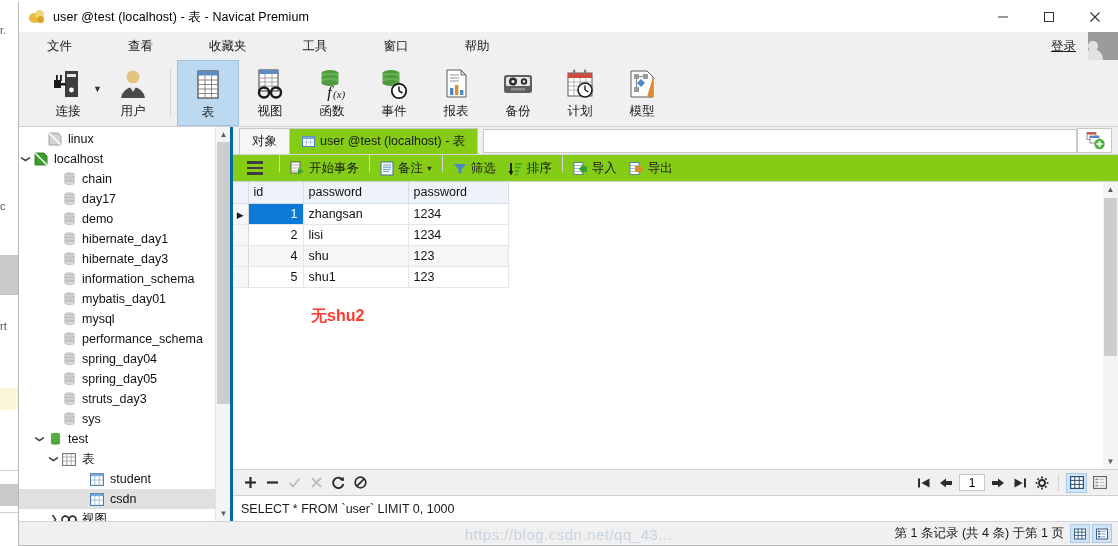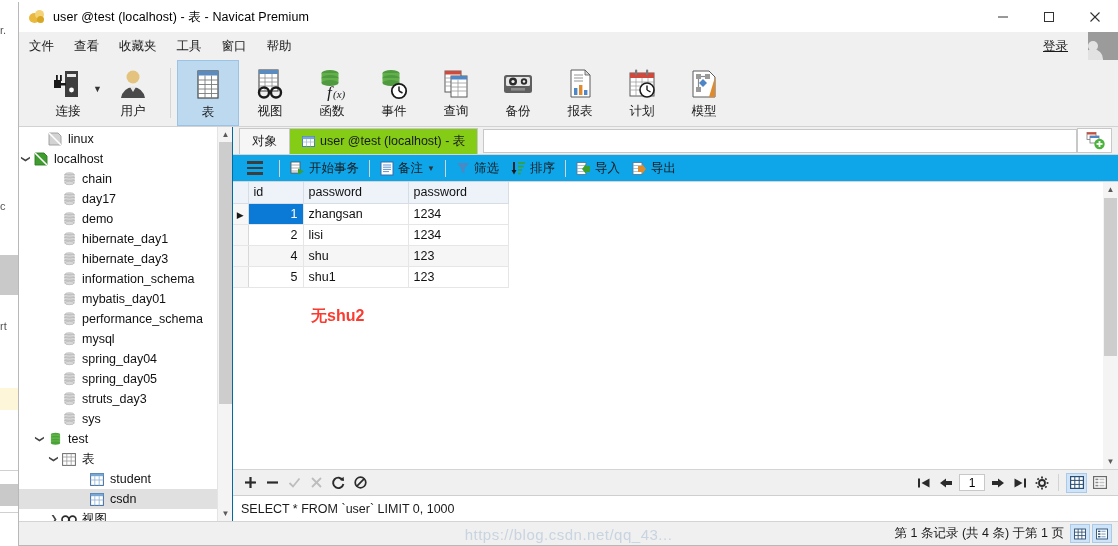--- a/index.html
+++ b/index.html
@@ -55,30 +55,30 @@
     font-size: 13px; color:#333; cursor: default;
   }
   .winbtn svg { display:block; }
 
   
   #menubar {
     height: 28px; background:#f0f0f0; display:flex; align-items:center;
     flex: 0 0 28px; position: relative;
   }
   .menu-item {
-    padding: 0 10px; font-size: 12.5px; color:#1a1a1a; height:28px;
+    padding: 0 28px; font-size: 12.5px; color:#1a1a1a; height:28px;
     display:flex; align-items:center; cursor: default;
   }
   #login-area {
     margin-left:auto; display:flex; align-items:center; height:28px;
     padding-right:0px;
   }
   #login-link {
     font-size: 12.5px; color:#1a1a1a; text-decoration: underline;
-    margin-right: 20px; cursor: pointer;
+    margin-right: 12px; cursor: pointer;
   }
   #avatar {
     width:30px; height:28px; background:#9b9b9b;
     display:flex; align-items:flex-end; justify-content:center; overflow:hidden;
   }
   #avatar .head { width:10px;height:10px;border-radius:50%;background:#e2e2e2;
      position:relative; top:-9px; }
   #avatar .body { width:20px;height:11px;border-radius:10px 10px 0 0;background:#e2e2e2;
      position:relative; left:-15px; top:0px;}
 
@@ -97,21 +97,21 @@
   .tb-sep { width:1px; background:#d6d6d6; margin:8px 6px; }
   .tb-caret { display:flex; align-items:flex-start; padding-top:24px; margin-left:-6px;
      font-size:9px; color:#333; }
 
   
   #body { flex:1 1 auto; display:flex; min-height:0; }
 
   
   #sidebar {
     width: 214px; flex:0 0 214px; background:#ffffff;
-    border-right:1px solid #0369a1; position:relative; overflow:hidden;
+    border-right:3px solid #0369a1; position:relative; overflow:hidden;
     display:flex; flex-direction:column;
   }
   #tree { flex:1 1 auto; padding-top:2px; overflow:hidden; position:relative; }
   .node {
     height:20px; display:flex; align-items:center; font-size:12.5px; color:#111;
     white-space:nowrap; cursor:default; padding-right:4px;
   }
   .node.selected { background:#e0e0e0; }
   .twisty { width:14px; flex:0 0 14px; display:flex; align-items:center; justify-content:center;
     font-size:9px; color:#444; }
@@ -147,22 +147,23 @@
   #tab-search input {
     border:none; outline:none; flex:1; font-size:12px; font-family:inherit; background:transparent;
   }
   #new-obj-btn {
     width:35px; height:25px; background:#ffffff; border:1px solid #c8c8c8;
     display:flex; align-items:center; justify-content:center; margin-bottom:1px; cursor:default;
   }
 
   
   #gridtoolbar {
-    height:27px; flex:0 0 27px; background:#0ea5e9; display:flex; align-items:center;
+    height:27px; flex:0 0 27px; background:#84cc16; display:flex; 
     border-top:1px solid #d4d4d4;
+    font-family:Liberation Mono, monospace;
   }
   .gt-btn { display:flex; align-items:center; height:27px; padding:0 6px; font-size:12.5px; cursor:default; color:#1a1a1a;}
   .gt-btn .gi { margin-right:4px; display:flex; }
   .gt-sep { width:1px; height:17px; background:#d3d3d3; margin:0 4px; }
   .gt-caret { font-size:8px; color:#333; margin-left:4px; }
   #hamburger { display:flex; flex-direction:column; justify-content:center; gap:3px; padding:0 12px 0 14px; cursor:default; }
   #hamburger i { display:block; width:16px; height:2.5px; background:#3d3d3d; }
 
   
   #gridarea { flex:1 1 auto; position:relative; background:#ffffff; min-height:0; overflow:hidden;
@@ -379,68 +380,50 @@
           <rect x="4.5" y="11" width="17" height="5" fill="#62b04c"></rect>
           <ellipse cx="13" cy="16" rx="8.5" ry="3" fill="#4f9a3e"></ellipse>
           <circle cx="21" cy="24" r="7.2" fill="#ffffff" stroke="#1a1a1a" stroke-width="1.8"></circle>
           <line x1="21" y1="19.5" x2="21" y2="24" stroke="#1a1a1a" stroke-width="1.5"></line>
           <line x1="21" y1="24" x2="24.5" y2="26" stroke="#1a1a1a" stroke-width="1.5"></line>
         </svg>
       </div>
       <div class="tb-lab">事件</div>
     </div>
 
-    <div class="tb-btn">
-      <div class="tb-ico">
-        <svg width="32" height="34" viewBox="0 0 32 34">
-          <rect x="5" y="4" width="16" height="21" fill="#ffffff" stroke="#5a5a5a" stroke-width="1"></rect>
-          <rect x="5" y="4" width="16" height="3.5" fill="#d0493b"></rect>
-          <line x1="5" y1="11" x2="21" y2="11" stroke="#9a9a9a" stroke-width=".8"></line>
-          <line x1="5" y1="15" x2="21" y2="15" stroke="#9a9a9a" stroke-width=".8"></line>
-          <line x1="5" y1="19" x2="21" y2="19" stroke="#9a9a9a" stroke-width=".8"></line>
-          <rect x="11" y="9" width="16" height="21" fill="#ffffff" stroke="#5a5a5a" stroke-width="1"></rect>
-          <rect x="11" y="9" width="16" height="3.5" fill="#4f86c6"></rect>
-          <line x1="11" y1="16" x2="27" y2="16" stroke="#9a9a9a" stroke-width=".8"></line>
-          <line x1="11" y1="20" x2="27" y2="20" stroke="#9a9a9a" stroke-width=".8"></line>
-          <line x1="11" y1="24" x2="27" y2="24" stroke="#9a9a9a" stroke-width=".8"></line>
-          <line x1="18" y1="12.5" x2="18" y2="30" stroke="#9a9a9a" stroke-width=".8"></line>
-        </svg>
-      </div>
-      <div class="tb-lab">查询</div>
-    </div>
-
-    <div class="tb-btn">
-      <div class="tb-ico">
-        <svg width="34" height="34" viewBox="0 0 34 34">
-          <rect x="3" y="8" width="28" height="18" rx="2.5" fill="#5f5f5f"></rect>
-          <rect x="5" y="10" width="24" height="9" rx="1.5" fill="#e6e6e6"></rect>
-          <circle cx="12" cy="14.5" r="4" fill="#2b2b2b"></circle>
-          <circle cx="12" cy="14.5" r="1.6" fill="#f2f2f2"></circle>
-          <circle cx="23" cy="14.5" r="3.2" fill="#2b2b2b"></circle>
-          <circle cx="23" cy="14.5" r="1.3" fill="#f2f2f2"></circle>
-          <rect x="10" y="21" width="14" height="2.6" fill="#8c8c8c"></rect>
-        </svg>
-      </div>
-      <div class="tb-lab">备份</div>
-    </div>
 
     <div class="tb-btn">
       <div class="tb-ico">
         <svg width="32" height="34" viewBox="0 0 32 34">
           <path d="M7 3 h14 l5 5 v22 h-19 z" fill="#ffffff" stroke="#5a5a5a" stroke-width="1"></path>
           <path d="M21 3 v5 h5 z" fill="#d5d5d5" stroke="#5a5a5a" stroke-width=".8"></path>
           <line x1="10" y1="8" x2="19" y2="8" stroke="#7a7a7a" stroke-width=".8"></line>
           <line x1="10" y1="11" x2="19" y2="11" stroke="#7a7a7a" stroke-width=".8"></line>
           <line x1="10" y1="14" x2="19" y2="14" stroke="#7a7a7a" stroke-width=".8"></line>
           <rect x="10" y="21" width="3.4" height="7" fill="#4f86c6"></rect>
           <rect x="15" y="18" width="3.4" height="10" fill="#e08a2e"></rect>
           <rect x="20" y="23" width="3.4" height="5" fill="#4f86c6"></rect>
         </svg>
       </div>
       <div class="tb-lab">报表</div>
+    </div>
+
+    <div class="tb-btn">
+      <div class="tb-ico">
+        <svg width="34" height="34" viewBox="0 0 34 34">
+          <rect x="3" y="8" width="28" height="18" rx="2.5" fill="#5f5f5f"></rect>
+          <rect x="5" y="10" width="24" height="9" rx="1.5" fill="#e6e6e6"></rect>
+          <circle cx="12" cy="14.5" r="4" fill="#2b2b2b"></circle>
+          <circle cx="12" cy="14.5" r="1.6" fill="#f2f2f2"></circle>
+          <circle cx="23" cy="14.5" r="3.2" fill="#2b2b2b"></circle>
+          <circle cx="23" cy="14.5" r="1.3" fill="#f2f2f2"></circle>
+          <rect x="10" y="21" width="14" height="2.6" fill="#8c8c8c"></rect>
+        </svg>
+      </div>
+      <div class="tb-lab">备份</div>
     </div>
 
     <div class="tb-btn">
       <div class="tb-ico">
         <svg width="32" height="34" viewBox="0 0 32 34">
           <rect x="4" y="6" width="24" height="23" fill="#ffffff" stroke="#5a5a5a" stroke-width="1"></rect>
           <rect x="4" y="6" width="24" height="5" fill="#d0493b"></rect>
           <rect x="9" y="2.5" width="2.2" height="6" rx="1" fill="#7a7a7a"></rect>
           <rect x="20" y="2.5" width="2.2" height="6" rx="1" fill="#7a7a7a"></rect>
           <g stroke="#9a9a9a" stroke-width=".7">
@@ -621,37 +604,37 @@
               <svg width="13" height="14" viewBox="0 0 13 14">
                 <ellipse cx="6.5" cy="2.4" rx="4.6" ry="1.7" fill="#d8d8d8" stroke="#b4b4b4" stroke-width=".7"></ellipse>
                 <rect x="1.9" y="2.4" width="9.2" height="3" fill="#e4e4e4" stroke="#b4b4b4" stroke-width=".7"></rect>
                 <ellipse cx="6.5" cy="5.4" rx="4.6" ry="1.7" fill="#d8d8d8" stroke="#b4b4b4" stroke-width=".7"></ellipse>
                 <rect x="1.9" y="5.4" width="9.2" height="3" fill="#e4e4e4" stroke="#b4b4b4" stroke-width=".7"></rect>
                 <ellipse cx="6.5" cy="8.4" rx="4.6" ry="1.7" fill="#d8d8d8" stroke="#b4b4b4" stroke-width=".7"></ellipse>
                 <rect x="1.9" y="8.4" width="9.2" height="2.6" fill="#e4e4e4" stroke="#b4b4b4" stroke-width=".7"></rect>
                 <ellipse cx="6.5" cy="11" rx="4.6" ry="1.7" fill="#d8d8d8" stroke="#b4b4b4" stroke-width=".7"></ellipse>
               </svg>
             </span>
+            <span>mysql</span>
+          </div>
+          <div class="node">
+            <span style="width: 28px; flex: 0 0 28px;"></span>
+            <span class="twisty"></span>
+            <span class="n-ico">
+              <svg width="13" height="14" viewBox="0 0 13 14">
+                <ellipse cx="6.5" cy="2.4" rx="4.6" ry="1.7" fill="#d8d8d8" stroke="#b4b4b4" stroke-width=".7"></ellipse>
+                <rect x="1.9" y="2.4" width="9.2" height="3" fill="#e4e4e4" stroke="#b4b4b4" stroke-width=".7"></rect>
+                <ellipse cx="6.5" cy="5.4" rx="4.6" ry="1.7" fill="#d8d8d8" stroke="#b4b4b4" stroke-width=".7"></ellipse>
+                <rect x="1.9" y="5.4" width="9.2" height="3" fill="#e4e4e4" stroke="#b4b4b4" stroke-width=".7"></rect>
+                <ellipse cx="6.5" cy="8.4" rx="4.6" ry="1.7" fill="#d8d8d8" stroke="#b4b4b4" stroke-width=".7"></ellipse>
+                <rect x="1.9" y="8.4" width="9.2" height="2.6" fill="#e4e4e4" stroke="#b4b4b4" stroke-width=".7"></rect>
+                <ellipse cx="6.5" cy="11" rx="4.6" ry="1.7" fill="#d8d8d8" stroke="#b4b4b4" stroke-width=".7"></ellipse>
+              </svg>
+            </span>
             <span>performance_schema</span>
-          </div>
-          <div class="node">
-            <span style="width: 28px; flex: 0 0 28px;"></span>
-            <span class="twisty"></span>
-            <span class="n-ico">
-              <svg width="13" height="14" viewBox="0 0 13 14">
-                <ellipse cx="6.5" cy="2.4" rx="4.6" ry="1.7" fill="#d8d8d8" stroke="#b4b4b4" stroke-width=".7"></ellipse>
-                <rect x="1.9" y="2.4" width="9.2" height="3" fill="#e4e4e4" stroke="#b4b4b4" stroke-width=".7"></rect>
-                <ellipse cx="6.5" cy="5.4" rx="4.6" ry="1.7" fill="#d8d8d8" stroke="#b4b4b4" stroke-width=".7"></ellipse>
-                <rect x="1.9" y="5.4" width="9.2" height="3" fill="#e4e4e4" stroke="#b4b4b4" stroke-width=".7"></rect>
-                <ellipse cx="6.5" cy="8.4" rx="4.6" ry="1.7" fill="#d8d8d8" stroke="#b4b4b4" stroke-width=".7"></ellipse>
-                <rect x="1.9" y="8.4" width="9.2" height="2.6" fill="#e4e4e4" stroke="#b4b4b4" stroke-width=".7"></rect>
-                <ellipse cx="6.5" cy="11" rx="4.6" ry="1.7" fill="#d8d8d8" stroke="#b4b4b4" stroke-width=".7"></ellipse>
-              </svg>
-            </span>
-            <span>mysql</span>
           </div>
           <div class="node">
             <span style="width: 28px; flex: 0 0 28px;"></span>
             <span class="twisty"></span>
             <span class="n-ico">
               <svg width="13" height="14" viewBox="0 0 13 14">
                 <ellipse cx="6.5" cy="2.4" rx="4.6" ry="1.7" fill="#d8d8d8" stroke="#b4b4b4" stroke-width=".7"></ellipse>
                 <rect x="1.9" y="2.4" width="9.2" height="3" fill="#e4e4e4" stroke="#b4b4b4" stroke-width=".7"></rect>
                 <ellipse cx="6.5" cy="5.4" rx="4.6" ry="1.7" fill="#d8d8d8" stroke="#b4b4b4" stroke-width=".7"></ellipse>
                 <rect x="1.9" y="5.4" width="9.2" height="3" fill="#e4e4e4" stroke="#b4b4b4" stroke-width=".7"></rect>

